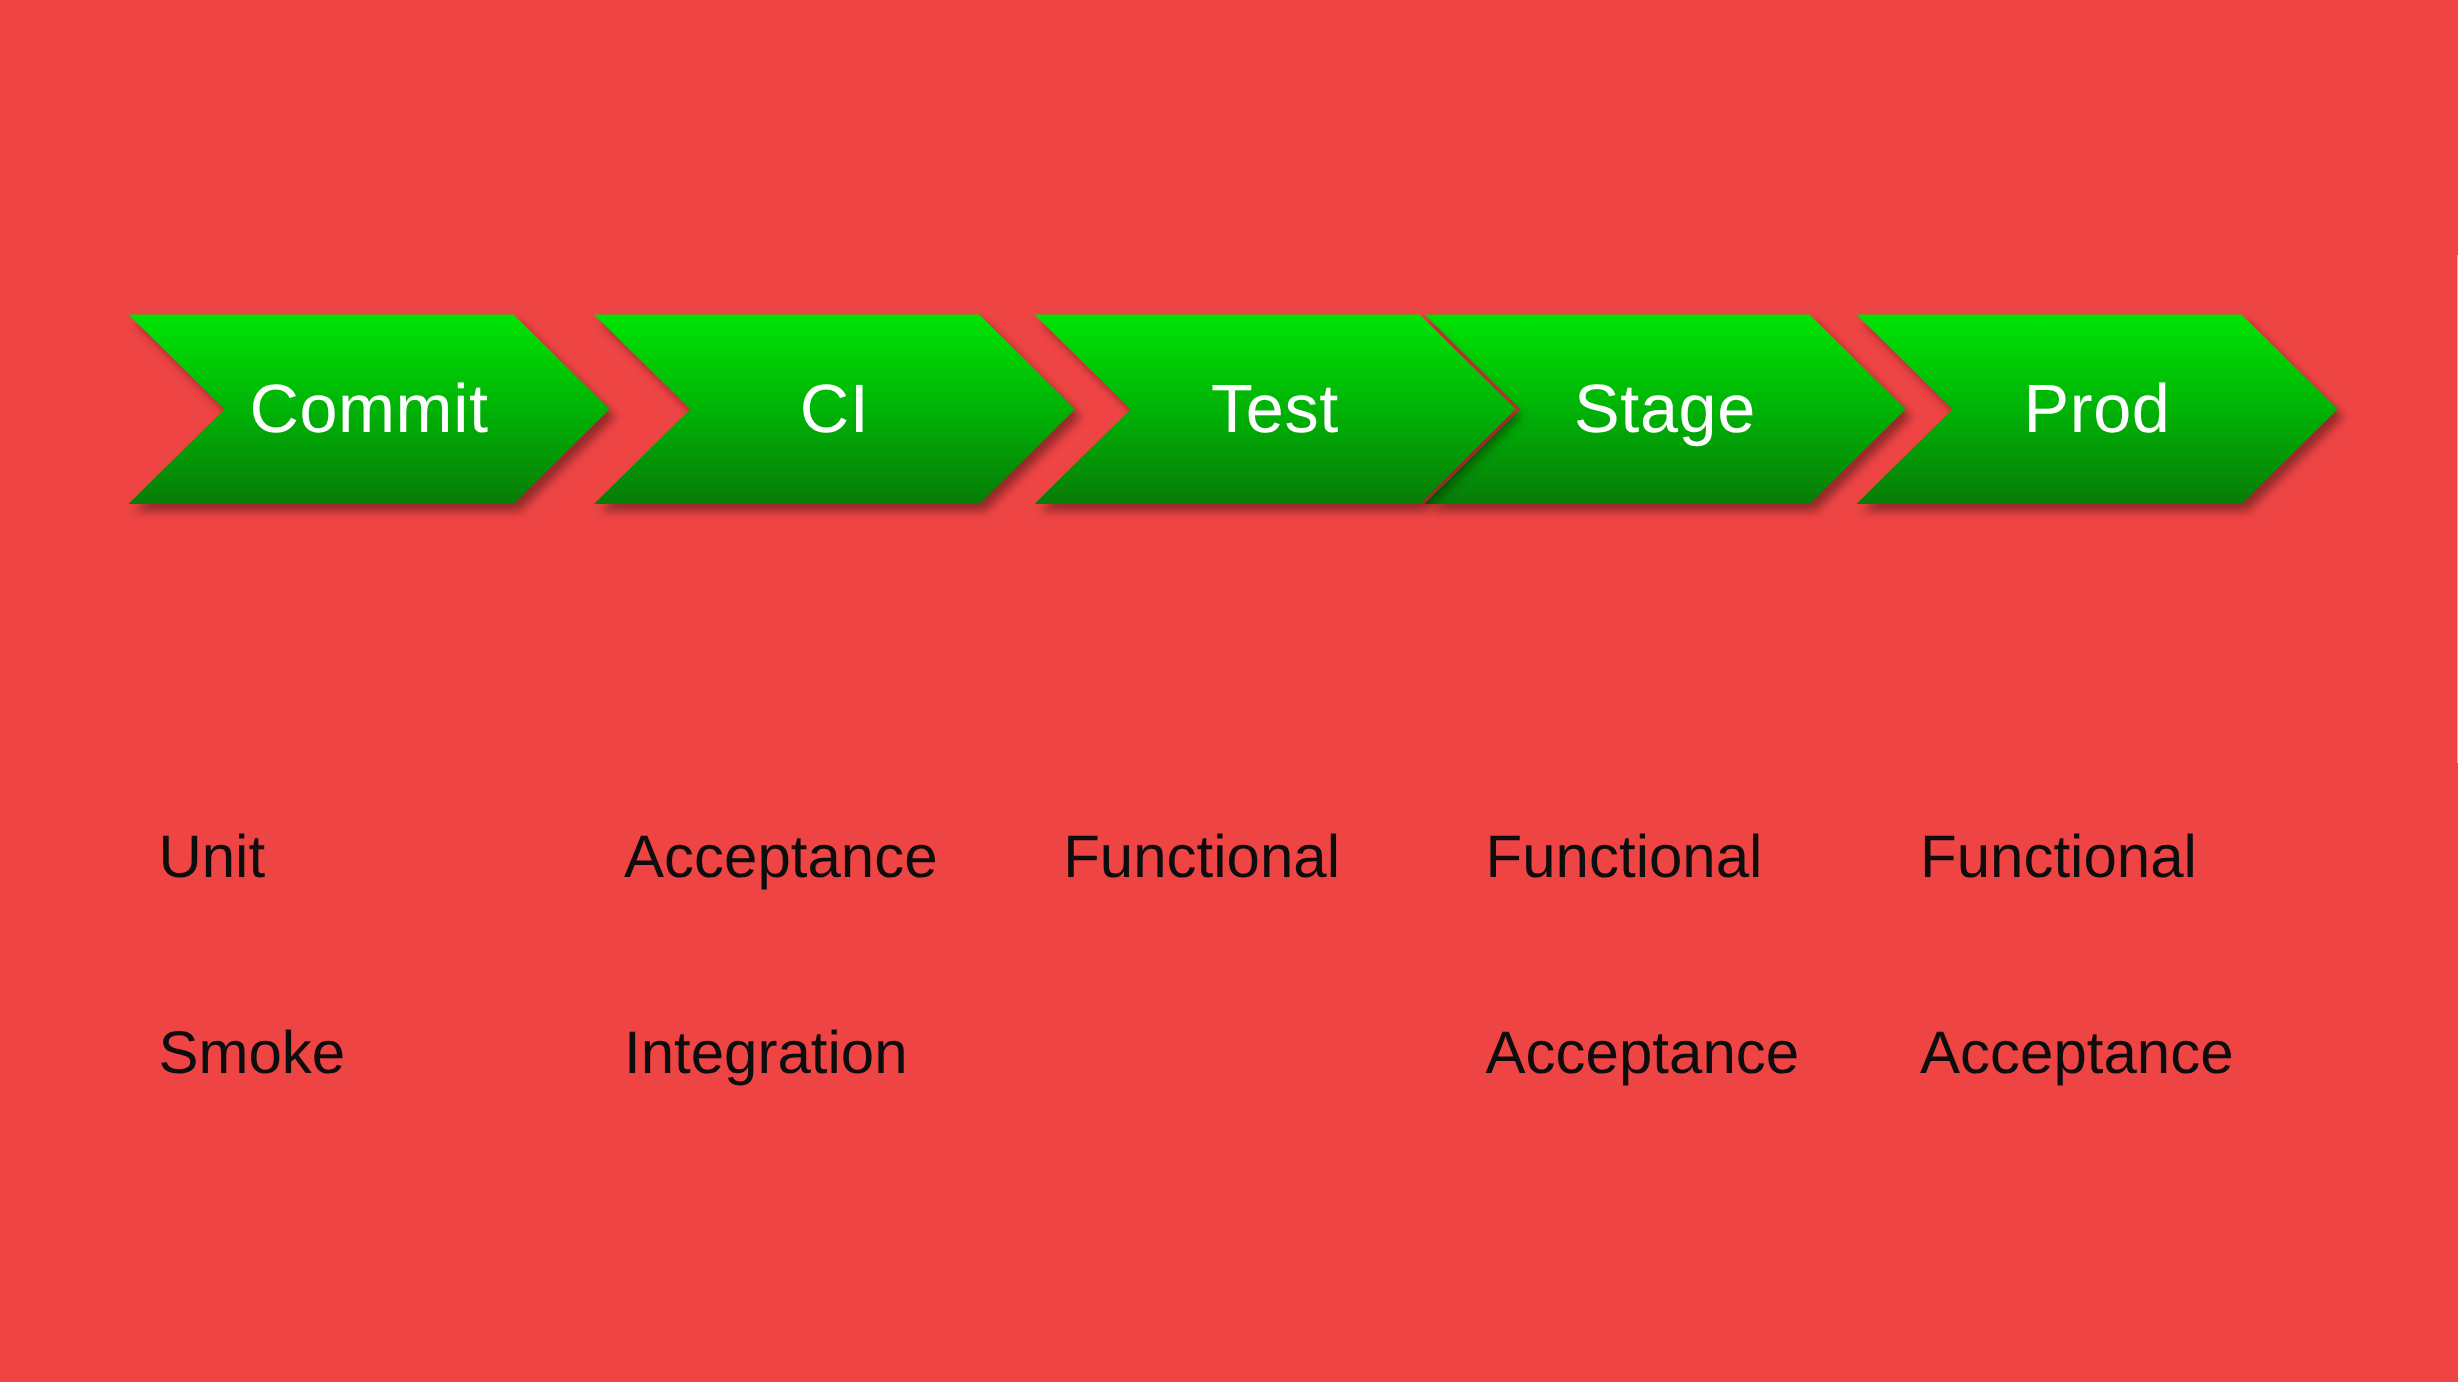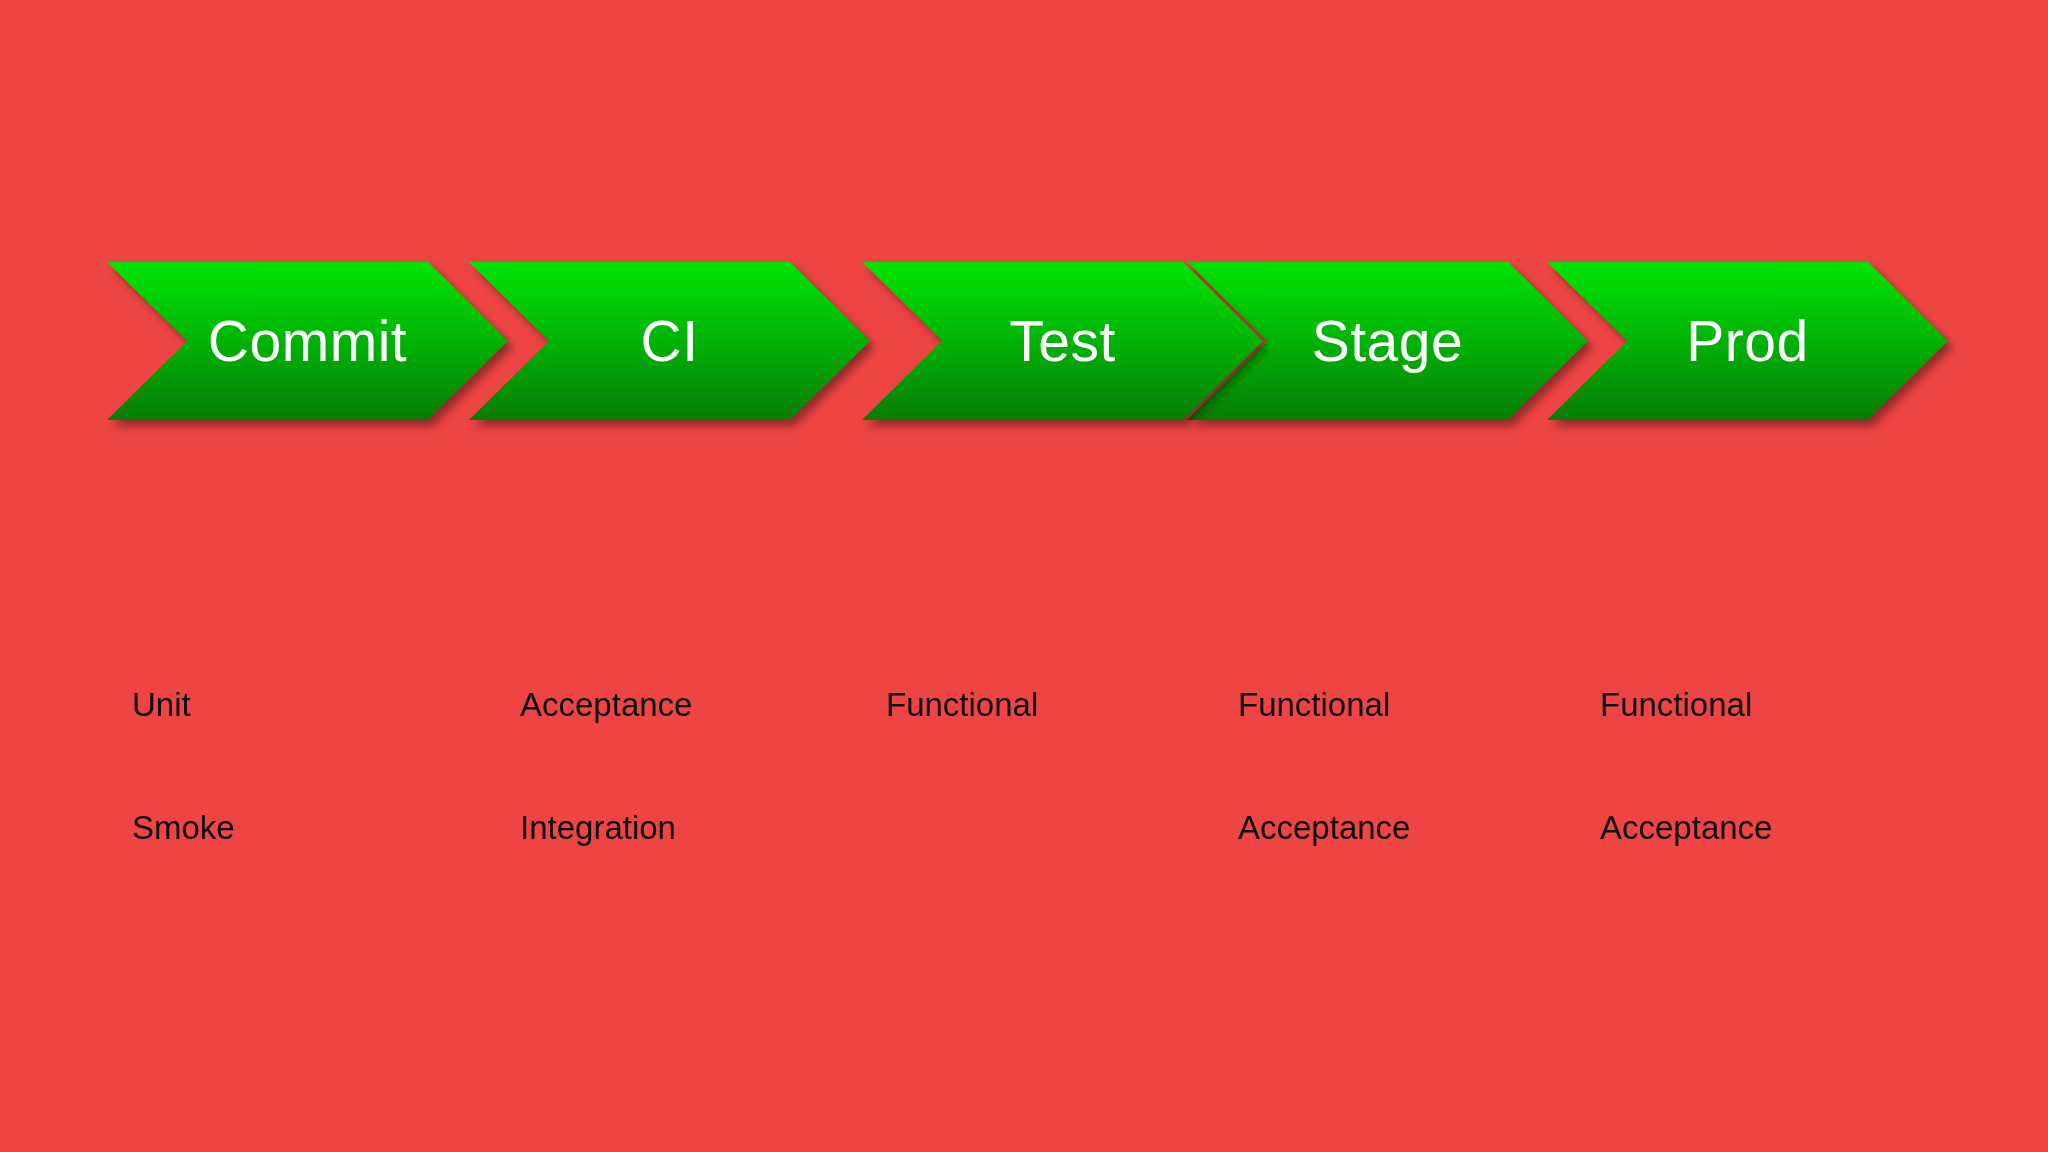--- a/index.html
+++ b/index.html
@@ -28,48 +28,48 @@
     left: 0;
     top: 0;
     overflow: visible;
     display: block;
   }
   .stage svg polygon {
     filter: drop-shadow(5px 6px 4px rgba(0,0,0,0.38));
   }
   
   .stage.s0 { left: 107px;  z-index: 50; }
-  .stage.s1 { left: 469px;  z-index: 49; text-align: right; }
+  .stage.s1 { left: 495px;  z-index: 49; text-align: right; }
   .stage.s2 { left: 862px;  z-index: 48; }
   .stage.s3 { left: 1187px; z-index: 47; }
   .stage.s4 { left: 1547px; z-index: 46; }
 
   .stage-label {
     position: absolute;
     inset: 0;
     display: flex;
     align-items: center;
     justify-content: center;
     font-size: 57px;
     line-height: 1;
     color: var(--arrow-text, #ffffff);
     letter-spacing: 0.5px;
     user-select: none;
   }
 
   
   .test-label {
     position: absolute;
-    font-size: 33px;
+    font-size: 50px;
     line-height: 1.15;
     color: var(--test-text, #0d0d0d);
     white-space: nowrap;
   }
   .row1 { top: 686px; }
-  .row2 { top: 809px; }
+  .row2 { top: 849px; }
   .col0 { left: 132px; }
   .col1 { left: 520px; }
   .col2 { left: 886px; }
   .col3 { left: 1238px; }
   .col4 { left: 1600px; }
 </style>
 </head>
 <body style="background: rgb(255, 255, 255);">
 
 <div class="slide">

